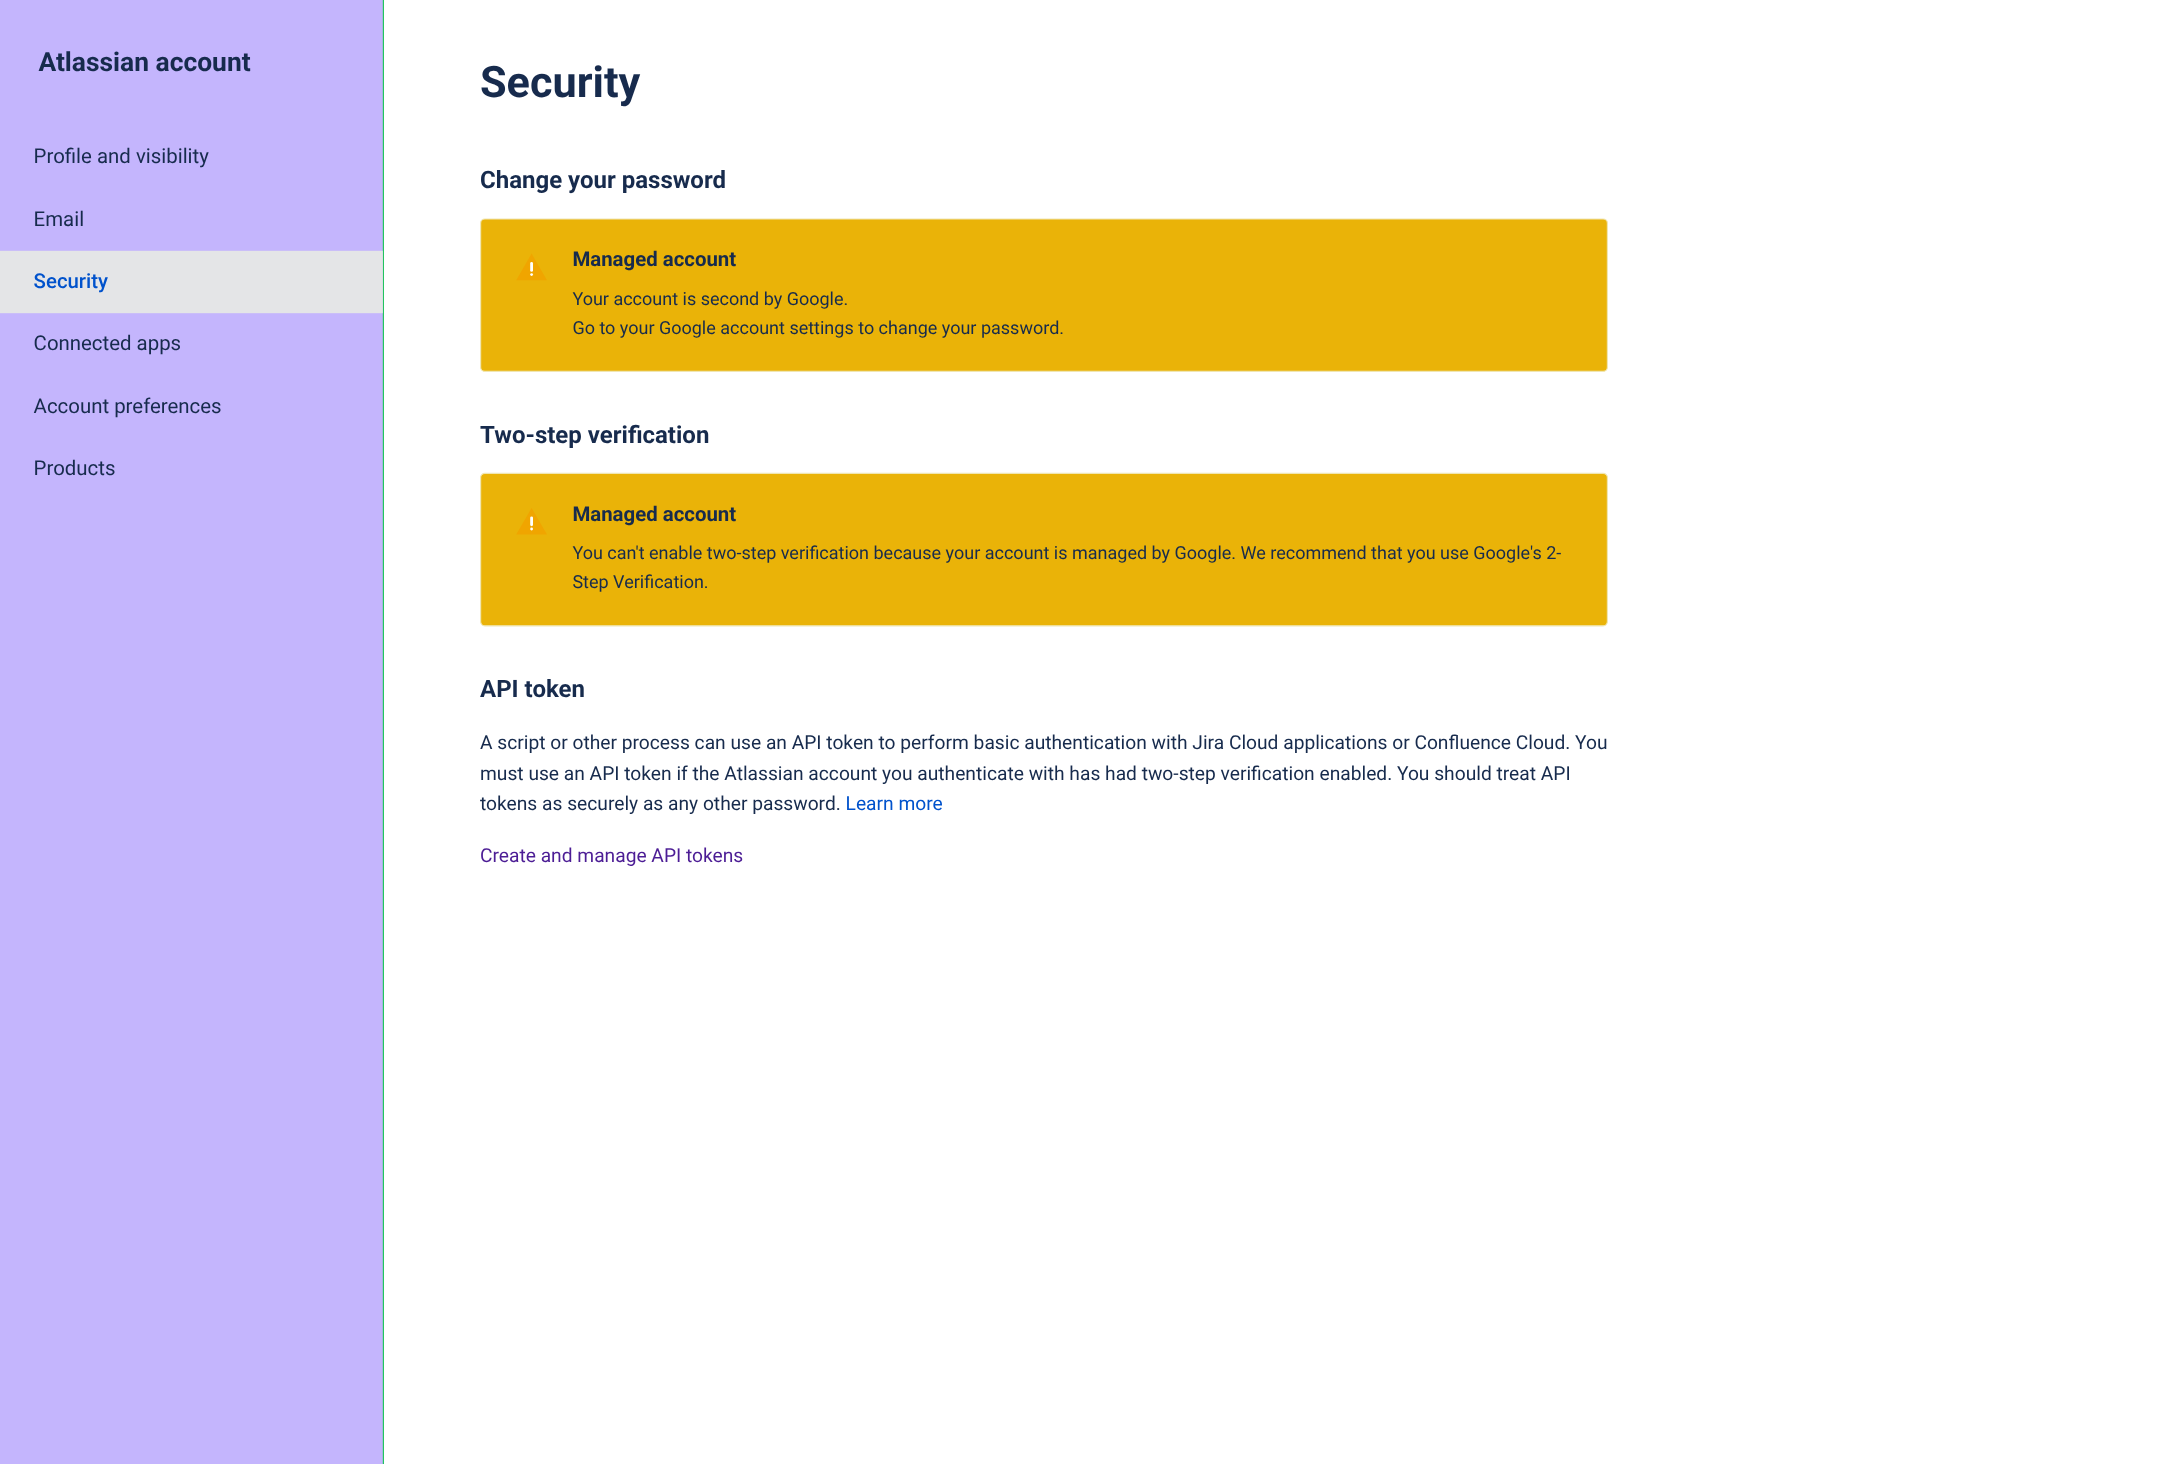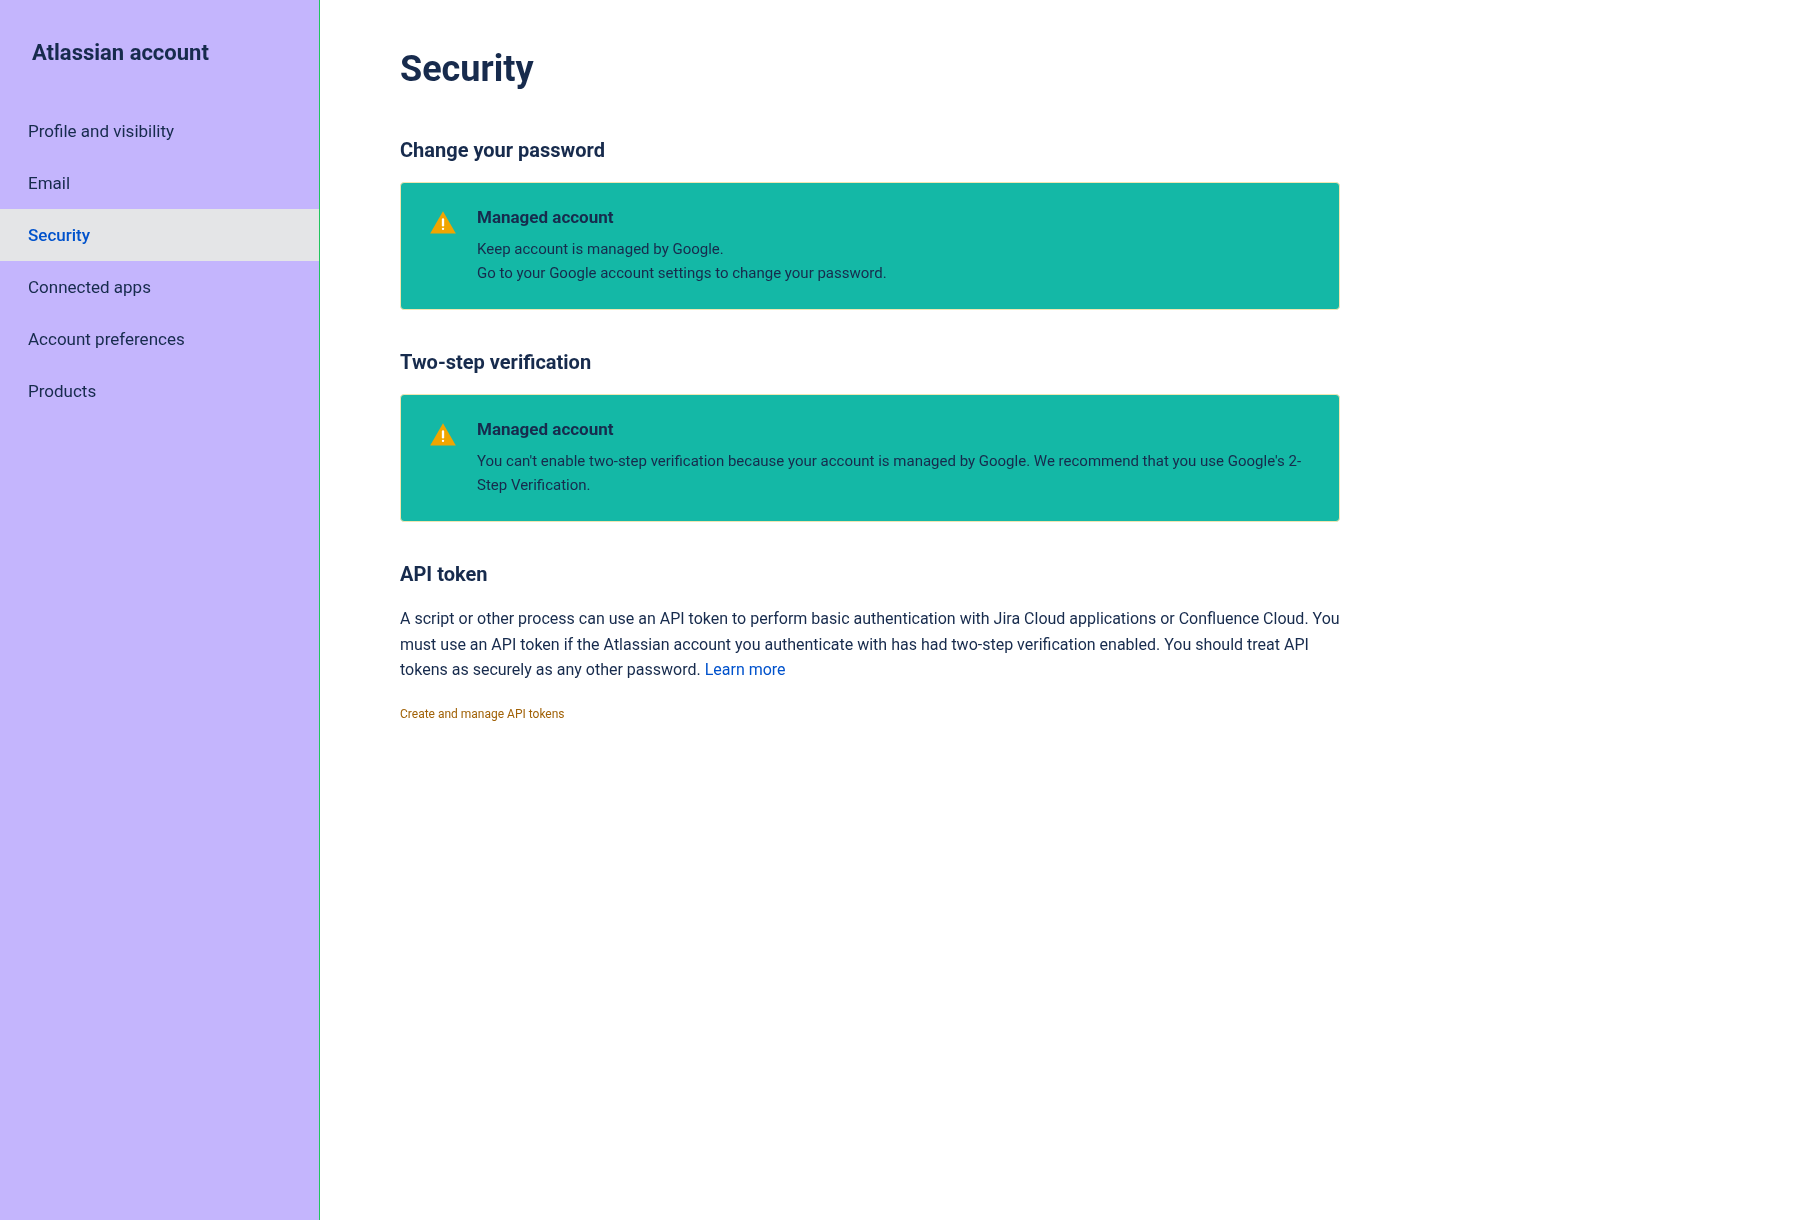--- a/index.html
+++ b/index.html
@@ -89,21 +89,21 @@
       margin-bottom: 20px;
     }
 
     .section-description a {
       color: #0052cc;
       text-decoration: none;
     }
 
     
     .warning-box {
-      background: #14b8a6;
+      background: #eab308;
       border: 1px solid #f0e6b2;
       border-radius: 4px;
       padding: 24px 28px;
       display: flex;
       align-items: flex-start;
       gap: 20px;
     }
 
     .warning-icon {
       flex-shrink: 0;
@@ -124,23 +124,23 @@
     }
 
     .warning-text {
       font-size: 15px;
       color: #172b4d;
       line-height: 1.6;
     }
 
     
     .api-link {
-      color: #a16207;
+      color: #4c1d95;
       text-decoration: none;
-      font-size: 12px;
+      font-size: 16px;
     }
 
     .section-divider {
       margin-bottom: 40px;
     }
   </style>
 </head>
 <body>
 
 <aside class="sidebar">
@@ -176,21 +176,21 @@
       <span class="warning-icon">
         <svg viewBox="0 0 24 24" fill="none" xmlns="http://www.w3.org/2000/svg">
           <path d="M12 2L1 21h22L12 2z" fill="#f0a500"></path>
           <path d="M12 9v5" stroke="#ffffff" stroke-width="2" stroke-linecap="round"></path>
           <circle cx="12" cy="17" r="1" fill="#ffffff"></circle>
         </svg>
       </span>
       <div class="warning-content">
         <div class="warning-title">Managed account</div>
         <div class="warning-text">
-          <span>Keep account is managed by Google.</span><br>
+          <span>Your account is second by Google.</span><br>
           <span>Go to your Google account settings to change your password.</span>
         </div>
       </div>
     </div>
   </section>
 
   <section class="section section-divider">
     <h2 class="section-title">Two-step verification</h2>
     <div class="warning-box">
       <span class="warning-icon">

